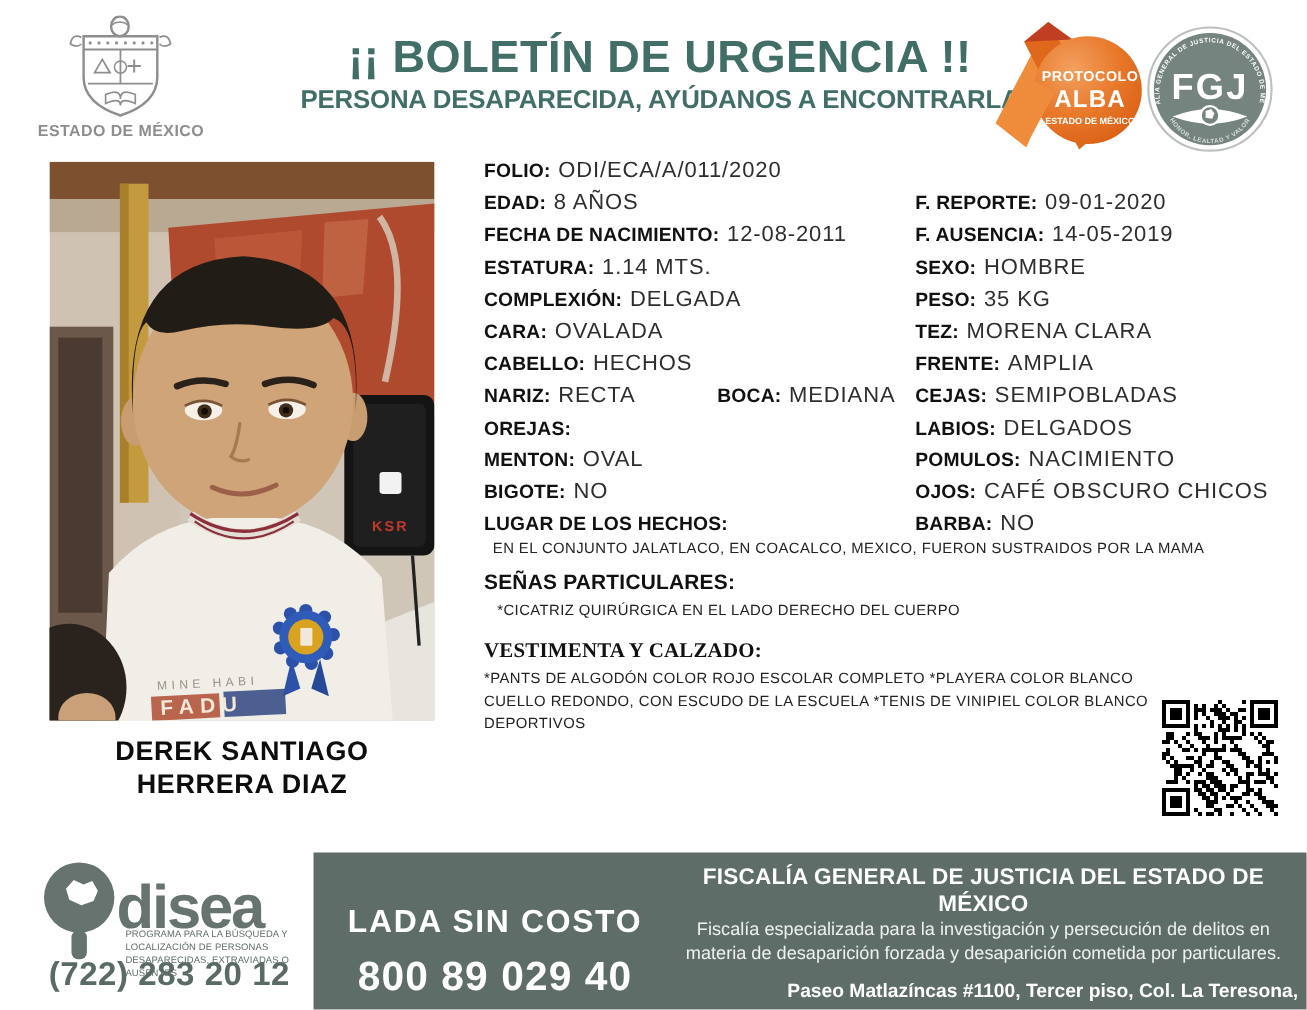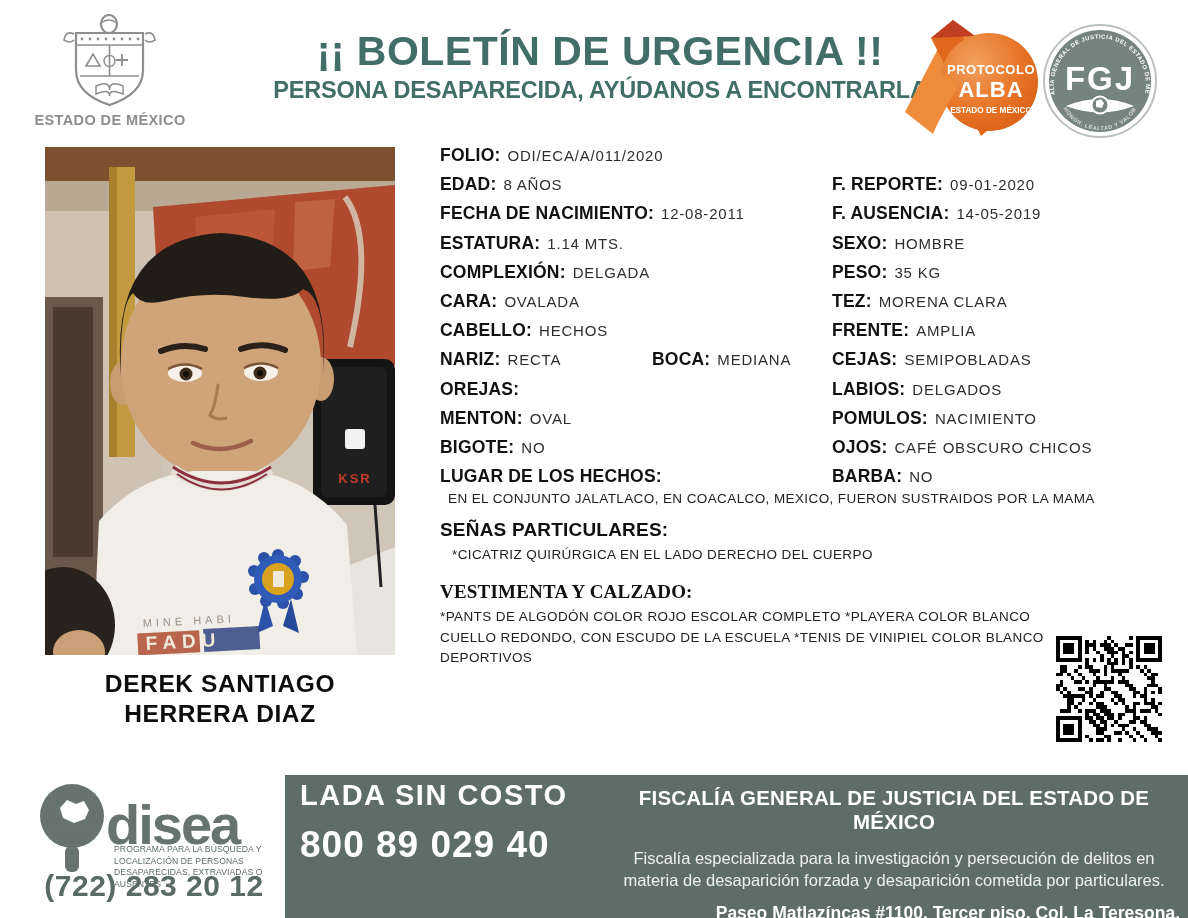--- a/index.html
+++ b/index.html
@@ -23,45 +23,45 @@
   .photo{left:45px;top:147px;width:350px;height:508px;}
   .person-name{left:35px;top:669px;width:370px;text-align:center;font-size:24.5px;font-weight:bold;
                color:#0d0d0d;line-height:30px;letter-spacing:0.6px;}
 
   
   .fields{left:440px;top:141px;width:748px;}
   .frow{display:flex;align-items:center;height:29.2px;}
   .cell-l{width:392px;position:relative;display:flex;align-items:center;}
   .cell-r{display:flex;align-items:center;}
   .fl{font-weight:bold;font-size:17.5px;color:#111;letter-spacing:0.2px;margin-right:7px;white-space:pre;}
-  .fv{font-size:15px;color:#2e2e2e;letter-spacing:0.8px;white-space:pre;}
+  .fv{font-size:20px;color:#2e2e2e;letter-spacing:0.8px;white-space:pre;}
   .boca-pair{position:absolute;left:212px;display:flex;align-items:center;}
   .sub-line{font-size:13.5px;color:#222;letter-spacing:0.4px;margin-left:8px;height:20px;}
   .sec-h{font-size:19px;font-weight:bold;color:#111;margin-top:10px;height:26px;letter-spacing:0.2px;}
   .sec-h2{margin-top:8px;}
   .sec-t{font-size:13.5px;color:#222;letter-spacing:0.4px;margin-left:12px;line-height:20.5px;height:18px;}
   .vest-line{font-size:13.5px;color:#222;letter-spacing:0.4px;line-height:20.5px;}
 
   
   .qr{left:1056px;top:636px;width:106px;height:106px;background:#fff;}
   .qr svg{width:100%;height:100%;display:block;}
 
   
   .footer-band{left:285px;top:775px;width:903px;height:143px;background:#5f6d68;}
   .odisea-logo{left:30px;top:782px;width:258px;height:94px;}
   .odisea-desc{left:114px;top:844px;width:180px;font-size:8.6px;line-height:11.5px;color:#5f6d68;
                font-weight:normal;letter-spacing:0.1px;}
   .odisea-phone{left:20px;top:869px;width:268px;text-align:center;font-size:30px;font-weight:800;
                 color:#5a6a64;letter-spacing:0.5px;}
-  .lada{left:300px;top:763px;width:300px;text-align:left;color:#ffffff;}
+  .lada{left:300px;top:806px;width:300px;text-align:center;color:#ffffff;}
   .lada1{font-size:29px;font-weight:bold;letter-spacing:1.5px;margin-top:16px;}
   .lada2{font-size:37px;font-weight:bold;letter-spacing:1px;margin-top:12px;}
   .fiscalia{left:608px;top:786px;width:572px;color:#ffffff;text-align:center;}
   .fis-title{font-size:20.5px;font-weight:bold;letter-spacing:0.2px;}
-  .fis-desc{font-size:16.5px;line-height:22px;margin-top:13px;color:#eef1ef;}
+  .fis-desc{font-size:16.5px;line-height:22px;color:#eef1ef;}
   .fis-addr{font-size:17.5px;font-weight:bold;text-align:right;margin-top:11px;line-height:23px;}
 </style>
 </head>
 <body>
 
 <div id="page">
 
   <svg class="abs state-shield" viewBox="0 0 115 97">
     <g stroke="#8e8e8e" fill="none" stroke-width="2.2">
       <ellipse cx="57" cy="10" rx="8" ry="9"></ellipse>

